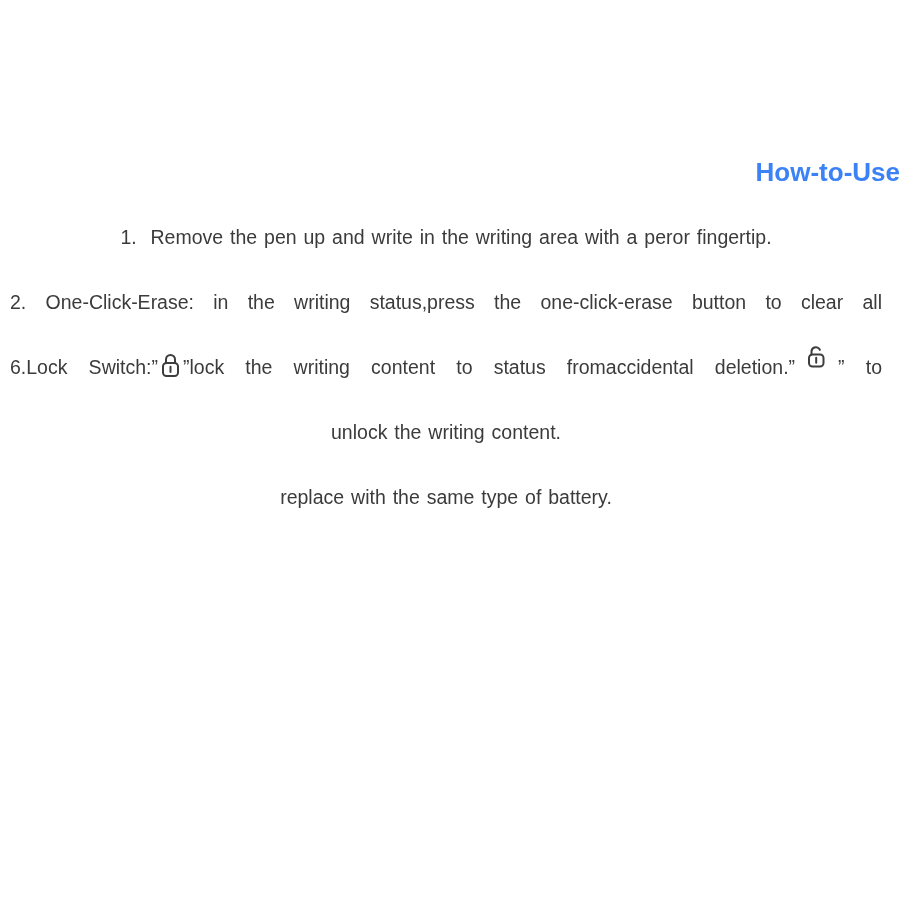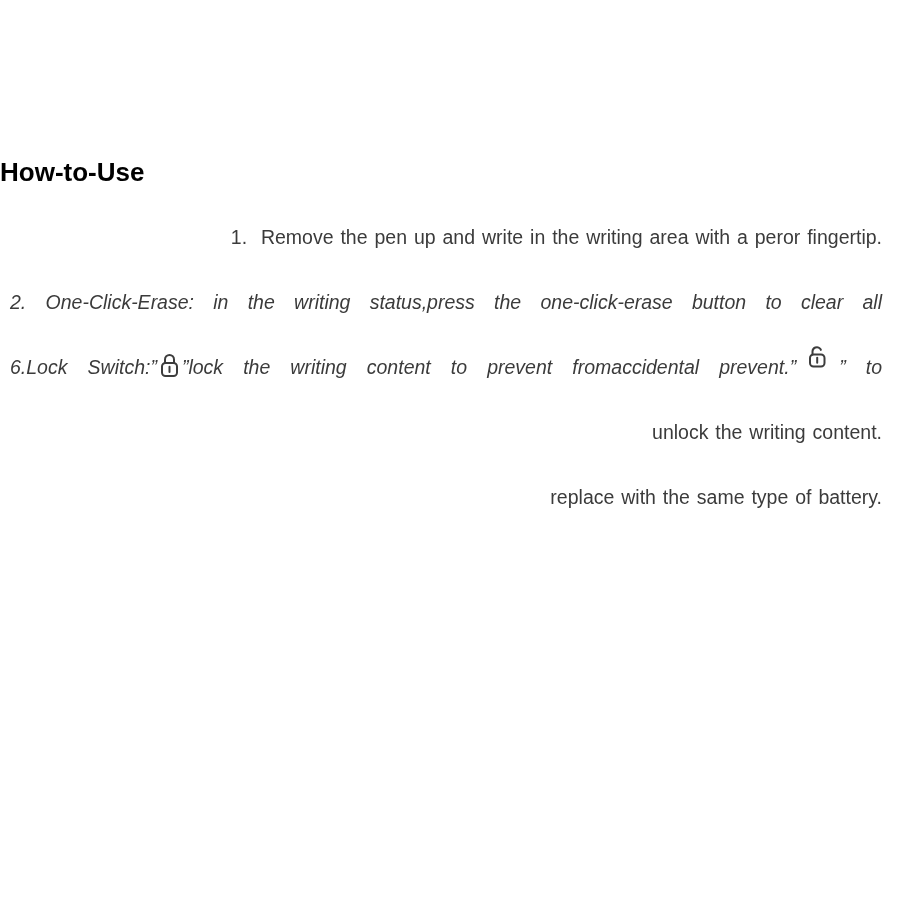--- a/index.html
+++ b/index.html
@@ -10,41 +10,40 @@
     height: 900px;
     background: #ffffff;
     font-family: "Liberation Sans", "DejaVu Sans", sans-serif;
     color: #3b3b3b;
     overflow: hidden;
   }
   .doc { padding-top: 152px; }
   .doc-title {
     height: 40px;
     line-height: 40px;
-    text-align: left;
+    text-align: right;
     font-size: 26px;
     font-weight: 700;
-    color: #000000;
+    color: #3b82f6;
   }
   .doc-body {
     margin-top: 13px;
     padding: 0 18px 0 10px;
     font-size: 19.5px;
     word-spacing: 1.5px;
   }
   .line {
     height: 65px;
     line-height: 65px;
-    text-align: right;
+    text-align: center;
     white-space: normal;
   }
   .line.fill {
     text-align: justify;
     text-align-last: justify;
-    font-style: italic;
   }
   .lock-icon-wrap {
     display: inline-block;
     vertical-align: -4px;
     margin: 0 2px;
   }
   .unlock-icon-wrap {
     display: inline-block;
     vertical-align: 6px;
     margin: 0 9px 0 10px;
@@ -64,21 +63,21 @@
       <div class="line">1.&nbsp; Remove the pen up and write in the writing area with a peror fingertip.</div>
 
       <div class="line fill">2. One-Click-Erase: in the writing status,press the one-click-erase button to clear all</div>
 
 
       <div class="line fill">
         <span>6.Lock Switch:”</span><span class="lock-icon-wrap"><svg width="21" height="27" viewBox="0 0 21 27">
             <path d="M6 12.5 V8.5 a4.5 4.5 0 0 1 9 0 V12.5" fill="none" stroke="#3d3d3d" stroke-width="2"></path>
             <rect x="3" y="12" width="15" height="13" rx="3.5" fill="none" stroke="#3d3d3d" stroke-width="2"></rect>
             <line x1="10.5" y1="15.8" x2="10.5" y2="21" stroke="#3d3d3d" stroke-width="2" stroke-linecap="round"></line>
-          </svg></span><span>”lock the writing content to prevent fromaccidental prevent.”</span><span class="unlock-icon-wrap"><svg width="24" height="26" viewBox="0 0 24 26">
+          </svg></span><span>”lock the writing content to status fromaccidental deletion.”</span><span class="unlock-icon-wrap"><svg width="24" height="26" viewBox="0 0 24 26">
             <rect x="4" y="12.5" width="14.5" height="12" rx="3.5" fill="none" stroke="#3d3d3d" stroke-width="2"></rect>
             <line x1="11.2" y1="15.8" x2="11.2" y2="20.8" stroke="#3d3d3d" stroke-width="2" stroke-linecap="round"></line>
             <path d="M6.5 12.5 V9.6 a4.4 4.4 0 0 1 7.6 -3 c.35 .38 .62 .8 .78 1.25" fill="none" stroke="#3d3d3d" stroke-width="2" stroke-linecap="round"></path>
           </svg></span><span>” to</span>
       </div>
 
       <div class="line">unlock the writing content.</div>
 
 
       <div class="line">replace with the same type of battery.</div>

